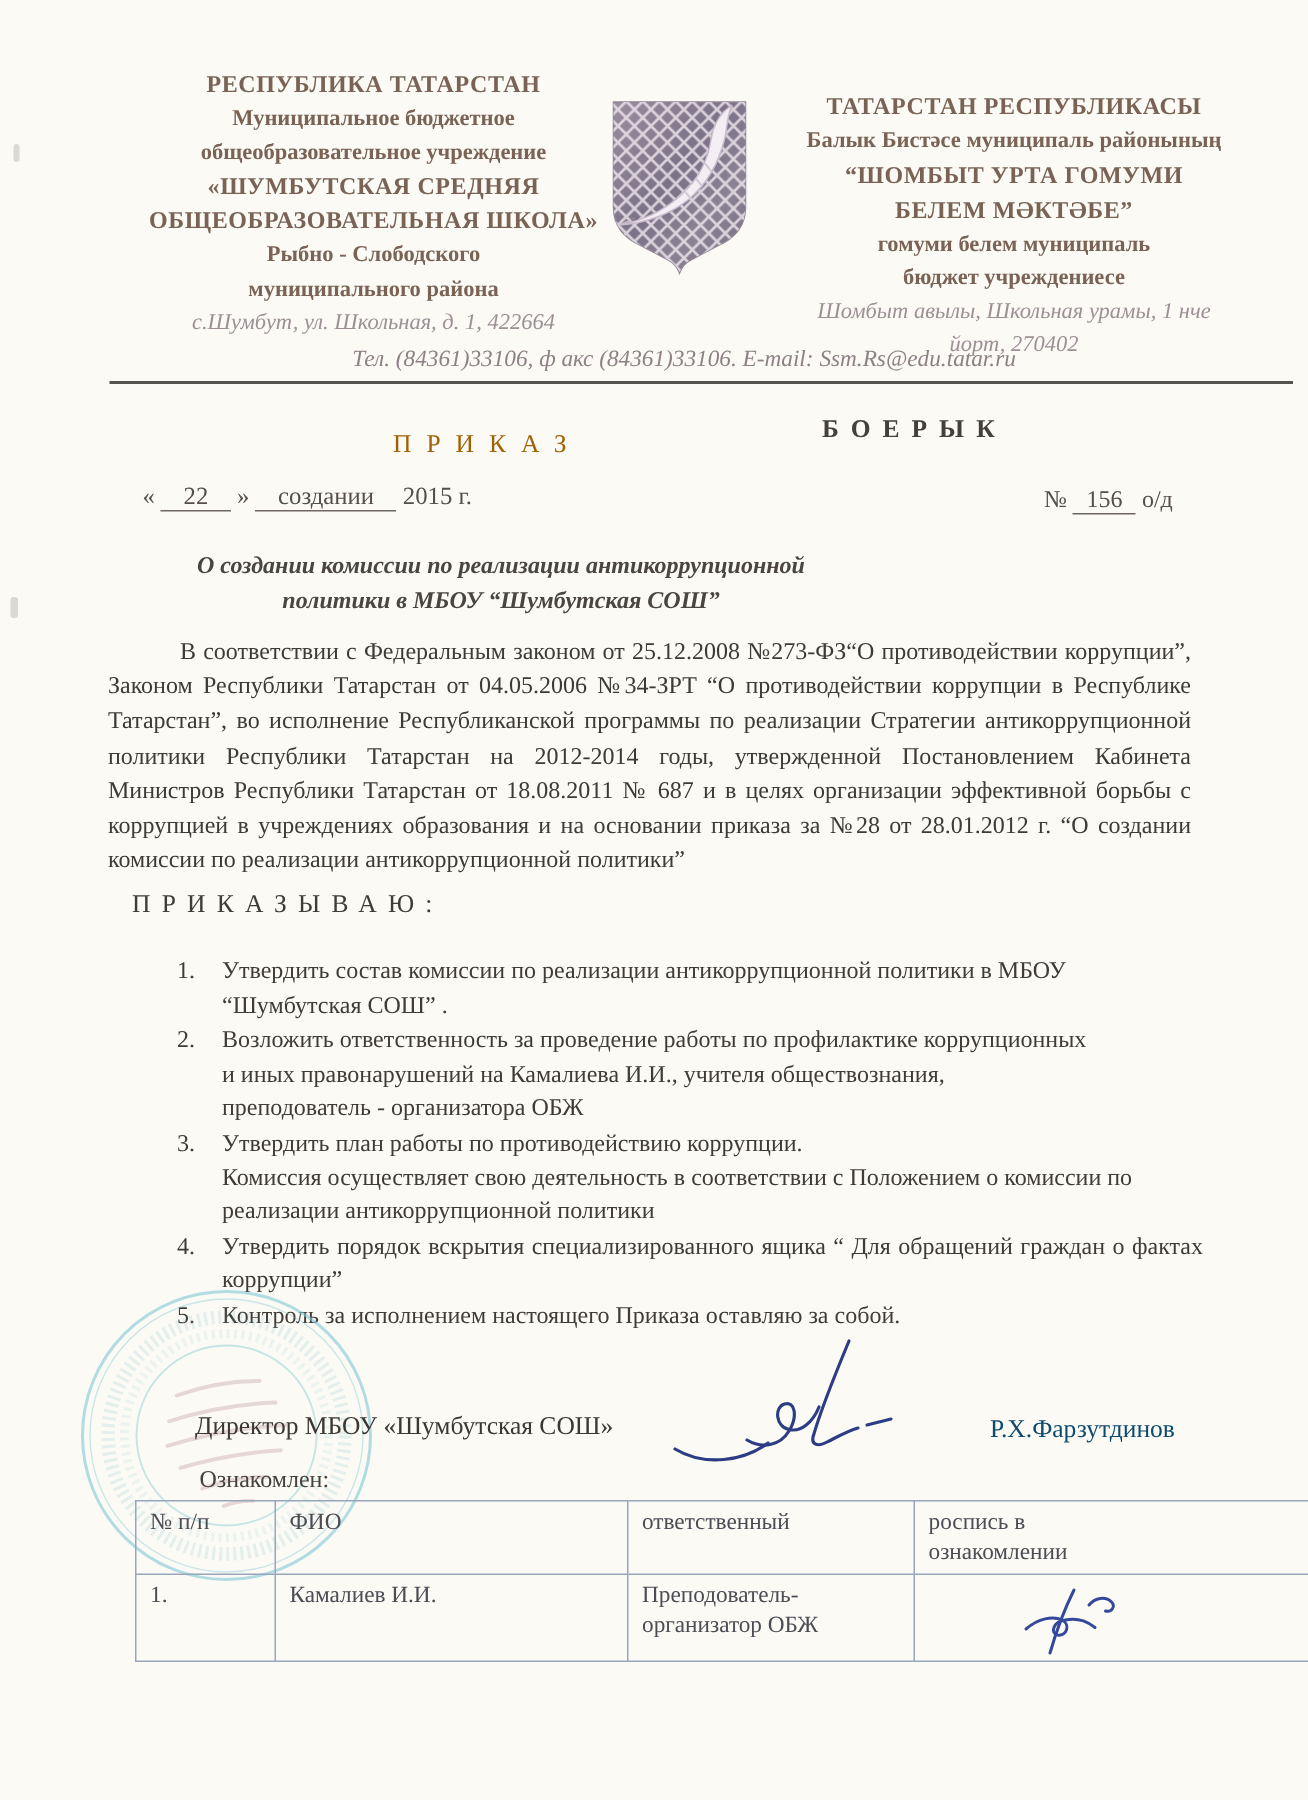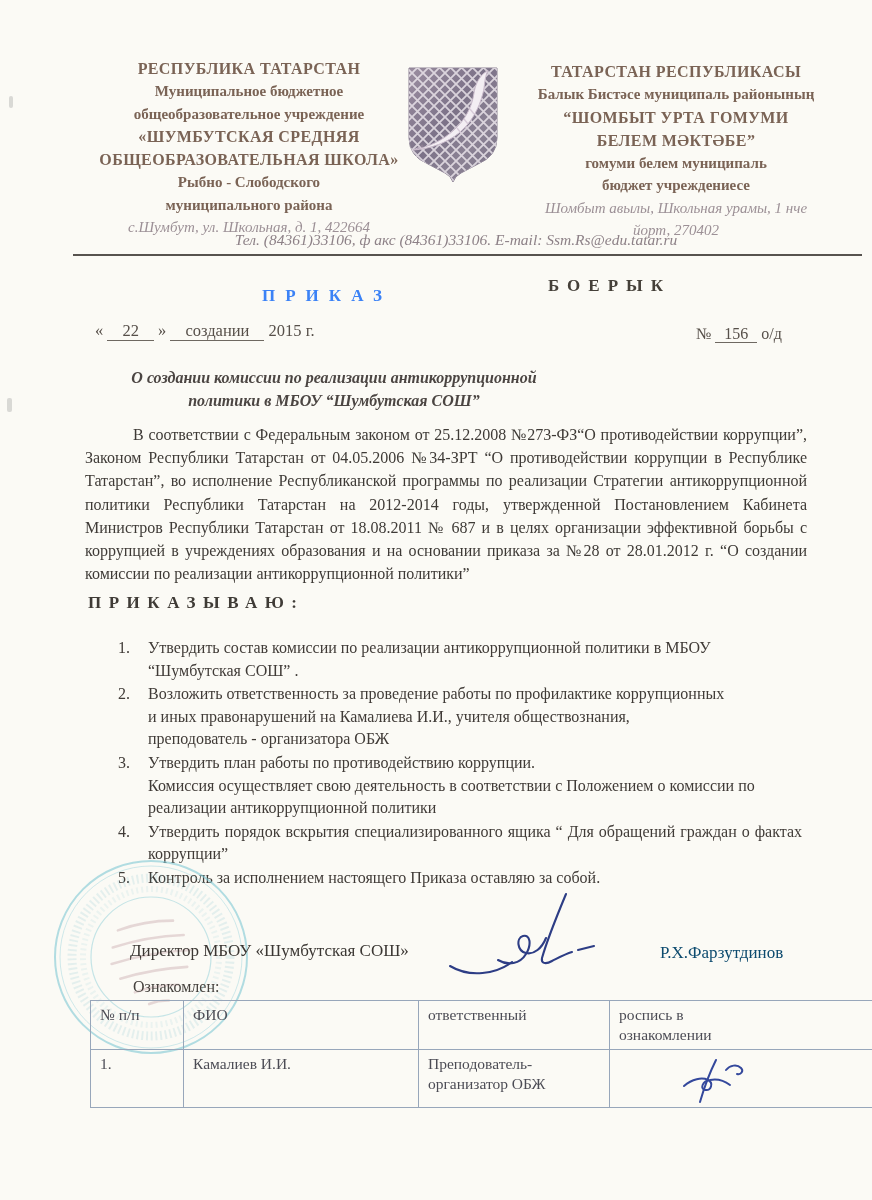--- a/index.html
+++ b/index.html
@@ -3,53 +3,53 @@
 <meta charset="utf-8">
 <style>
   html,body { margin:0; padding:0; background:#ffffff; }
   .page {
     position:relative; width:872px; height:1200px;
     background:#fbfaf5; overflow:hidden;
     font-family:"Liberation Serif","DejaVu Serif",serif;
   }
   
   .lh-left {
-    position:absolute; top:57px; left:86px; width:326px;
+    position:absolute; top:45px; left:86px; width:326px;
     text-align:center; font-weight:bold; color:#7a6355;
   }
   .lh-right {
     position:absolute; top:60px; left:498px; width:356px;
     text-align:center; font-weight:bold; color:#7a6355;
   }
   .lh-line  { font-size:15px; line-height:22.5px; }
   .lh-big   { font-size:16px; line-height:23px; letter-spacing:.4px; }
   .lh-addr  { font-style:italic; font-weight:normal; color:#9c9096; font-size:15px; line-height:21px; margin-top:1px; }
   .emblem { position:absolute; top:62px; left:401px; width:104px; height:125px; }
   .contact-line {
     position:absolute; top:231px; left:60px; width:792px; text-align:center;
     font-style:italic; color:#8d8187; font-size:15.5px;
   }
   .divider { position:absolute; top:254px; left:73px; width:789px; border-top:2px solid #57534f; }
   
-  .title-ru  { position:absolute; top:286px; left:262px; font-size:17px; font-weight:bold; letter-spacing:10px; color:#3b82f6; }
+  .title-ru  { position:absolute; top:286px; left:262px; font-size:17px; font-weight:normal; letter-spacing:10px; color:#a16207; }
   .title-tat { position:absolute; top:276px; left:548px; font-size:17px; font-weight:bold; letter-spacing:8px; color:#454039; }
   .date-line { position:absolute; top:321px; left:95px; font-size:16.5px; color:#564f49; }
   .date-line .uline, .number-line .uline { border-bottom:1.4px solid #6e6861; padding:0 15px; }
   .number-line { position:absolute; top:325px; left:696px; font-size:16px; color:#564f49; }
   .number-line .uline { padding:0 9px; }
   
   .subject {
     position:absolute; top:366px; left:95px; width:478px; text-align:center;
     font-weight:bold; font-style:italic; font-size:16px; line-height:23px; color:#4b4542;
   }
   .body-par {
-    position:absolute; top:423px; left:85px; width:722px;
+    position:absolute; top:423px; left:72px; width:722px;
     font-size:16px; line-height:23.2px; text-align:justify; text-indent:48px; color:#3e3a36;
   }
-  .command { position:absolute; top:593px; left:88px; font-size:17px; font-weight:bold; letter-spacing:7.5px; color:#3f3b36; }
+  .command { position:absolute; top:593px; left:88px; font-size:17px; font-weight:normal; letter-spacing:7.5px; color:#3f3b36; }
   .order-list { position:absolute; top:637px; left:118px; width:684px; font-size:16px; line-height:22.6px; color:#403b37; }
   .order-item { display:flex; margin-bottom:1px; }
   .order-item .num { flex:none; width:30px; }
   .order-item .txt { max-width:584px; }
   .order-item .txt2 { max-width:610px; }
   .order-item.justify .txt { max-width:656px; width:656px; text-align:justify; }
   
   .stamp { position:absolute; top:851px; left:45px; width:213px; height:213px; z-index:1; }
   .dir-title { position:absolute; top:941px; left:130px; font-size:17px; color:#3b3733; z-index:2; }
   .dir-name  { position:absolute; top:943px; left:660px; font-size:17px; color:#0c4a6e; z-index:2; }

